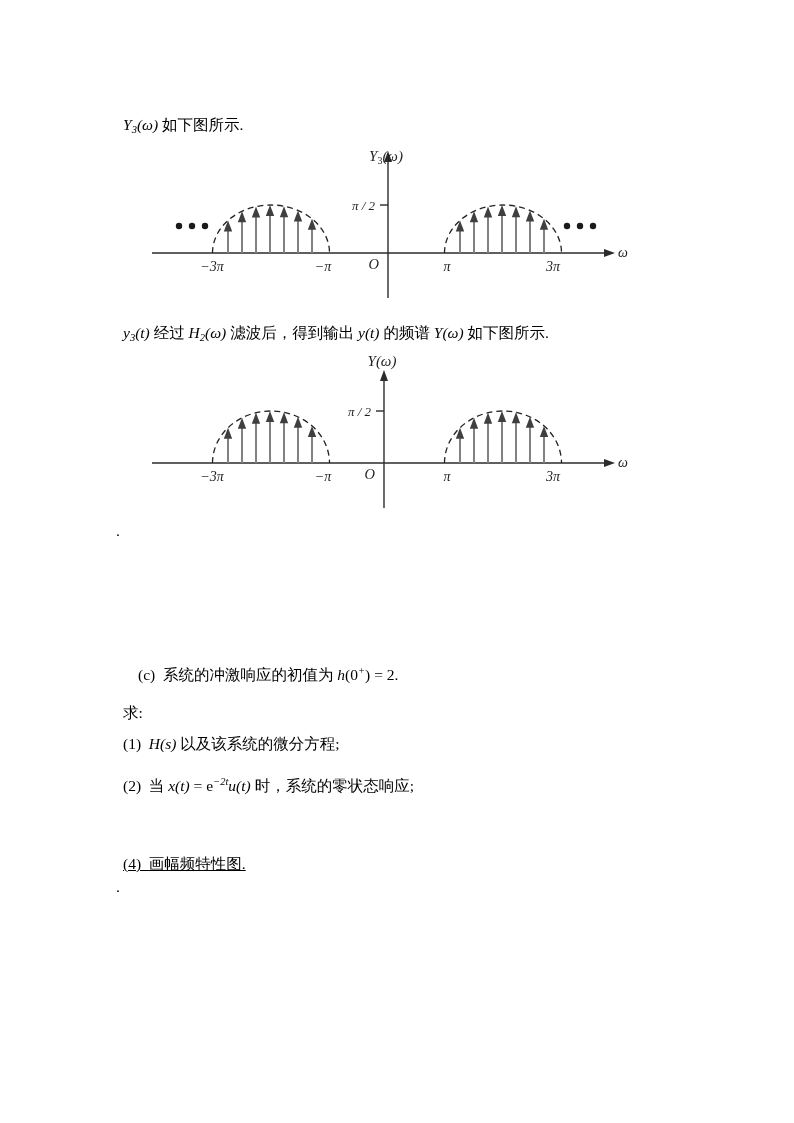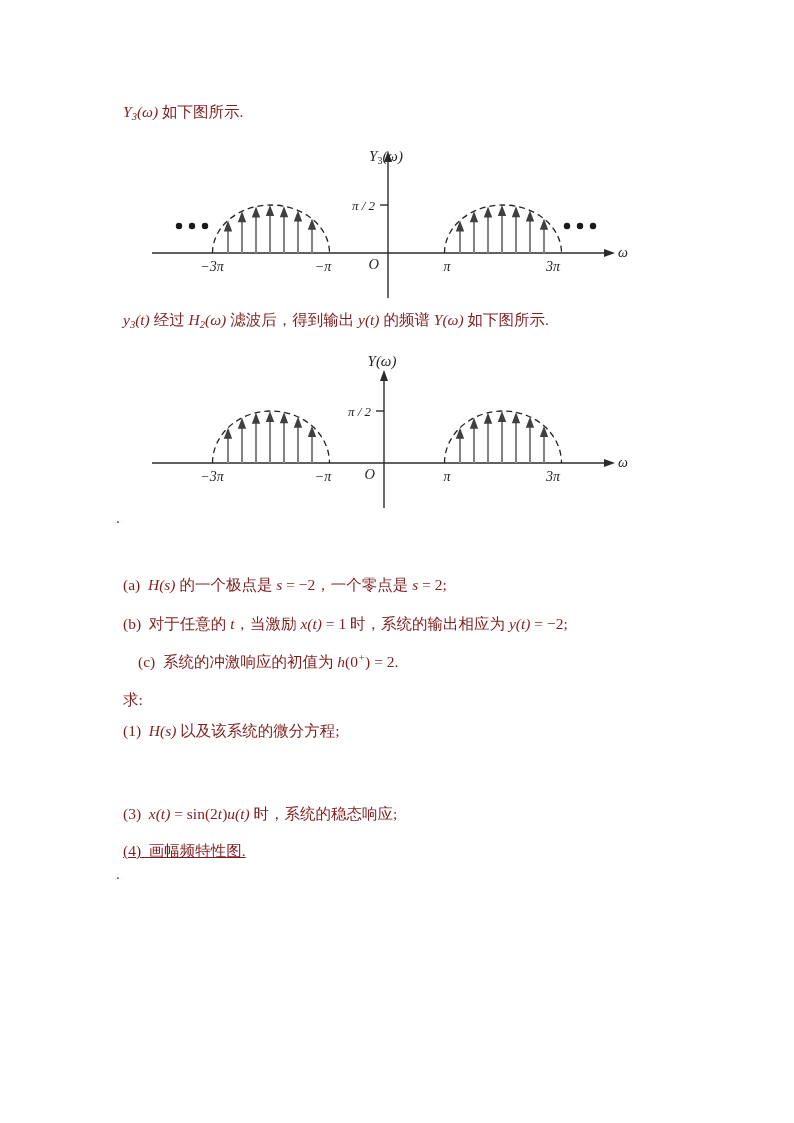--- a/index.html
+++ b/index.html
@@ -10,21 +10,22 @@
     font-family:"Liberation Serif",serif;
     color:#2b2b2b;
     overflow:hidden;
     margin:0 auto;
   }
   .para{
     position:absolute;
     font-size:15.5px;
     line-height:1.3;
     white-space:pre;
-    color:#7f1d1d;
+    color:#000000;
+    margin-top:13px;
   }
   .seg-text{font-style:normal;}
   .seg-math{font-style:italic;}
   .seg-sub{font-size:10.5px;font-style:italic;vertical-align:-3px;}
   .seg-sup{font-size:10.5px;font-style:italic;vertical-align:6px;}
   svg.fig{position:absolute;}
   #fig1{left:140px;top:145px;width:520px;height:160px;}
   #fig2{left:140px;top:350px;width:520px;height:165px;}
   .axis{stroke:#2b2b2b;stroke-width:1.4;fill:none;}
   .axis-head{fill:#2b2b2b;stroke:none;}
@@ -39,26 +40,24 @@
   .peak-label{font-size:13px;}
   .o-label{font-size:14.5px;}
   .w-label{font-size:14px;}
 </style>
 </head>
 <body>
 
 <div class="page" id="doc">
     <div class="para" style="top: 864px; left: 116px;"><span class="seg-text">.</span></div>
     <div class="para" style="top: 841px; left: 123px; text-decoration: underline;"><span class="seg-text">(4)  画幅频特性图.</span></div>
-    <div class="para" style="top: 804px; left: 123px;"><span class="seg-text">(3)  </span><span class="seg-math">x(t)</span><span class="seg-text"> = sin(2</span><span class="seg-math">t</span><span class="seg-text">)</span><span class="seg-math">u(t)</span><span class="seg-text"> 时，系统的稳态响应;</span></div>
+    <div class="para" style="top: 762px; left: 123px;"><span class="seg-text">(2)  当 </span><span class="seg-math">x(t)</span><span class="seg-text"> = e</span><span class="seg-sup">−2t</span><span class="seg-math">u(t)</span><span class="seg-text"> 时，系统的零状态响应;</span></div>
     <div class="para" style="top: 721px; left: 123px;"><span class="seg-text">(1)  </span><span class="seg-math">H(s)</span><span class="seg-text"> 以及该系统的微分方程;</span></div>
     <div class="para" style="top: 690px; left: 123px;"><span class="seg-text">求:</span></div>
     <div class="para" style="top: 651px; left: 138px;"><span class="seg-text">(c)  系统的冲激响应的初值为 </span><span class="seg-math">h</span><span class="seg-text">(0</span><span class="seg-sup">+</span><span class="seg-text">) = 2.</span></div>
-    <div class="para" style="top: 614px; left: 123px;"><span class="seg-text">(b)  对于任意的 </span><span class="seg-math">t</span><span class="seg-text">，当激励 </span><span class="seg-math">x(t)</span><span class="seg-text"> = 1 时，系统的输出相应为 </span><span class="seg-math">y(t)</span><span class="seg-text"> = −2;</span></div>
-    <div class="para" style="top: 575px; left: 123px;"><span class="seg-text">(a)  </span><span class="seg-math">H(s)</span><span class="seg-text"> 的一个极点是 </span><span class="seg-math">s</span><span class="seg-text"> = −2，一个零点是 </span><span class="seg-math">s</span><span class="seg-text"> = 2;</span></div>
     <div class="para" style="top: 508px; left: 116px;"><span class="seg-text">.</span></div>
     <div class="para" style="top: 310px; left: 123px;"><span class="seg-math">y</span><span class="seg-sub">3</span><span class="seg-math">(t)</span><span class="seg-text"> 经过 </span><span class="seg-math">H</span><span class="seg-sub">2</span><span class="seg-math">(ω)</span><span class="seg-text"> 滤波后，得到输出 </span><span class="seg-math">y(t)</span><span class="seg-text"> 的频谱 </span><span class="seg-math">Y(ω)</span><span class="seg-text"> 如下图所示.</span></div>
     <div class="para" style="top: 102px; left: 123px;"><span class="seg-math">Y</span><span class="seg-sub">3</span><span class="seg-math">(ω)</span><span class="seg-text"> 如下图所示.</span></div>
   <svg id="fig1" class="fig" viewBox="0 0 520 160">
       <line x1="12" y1="108" x2="466" y2="108" class="axis"></line>
       <polygon points="464,104 464,112 475,108" class="axis-head"></polygon>
       <line x1="248" y1="15" x2="248" y2="153" class="axis"></line>
       <polygon points="244,17 252,17 248,6" class="axis-head"></polygon>
       <line x1="240" y1="60" x2="248" y2="60" class="axis"></line>
       <text x="235" y="65" text-anchor="end" class="svgtext it peak-label">π / 2</text>

